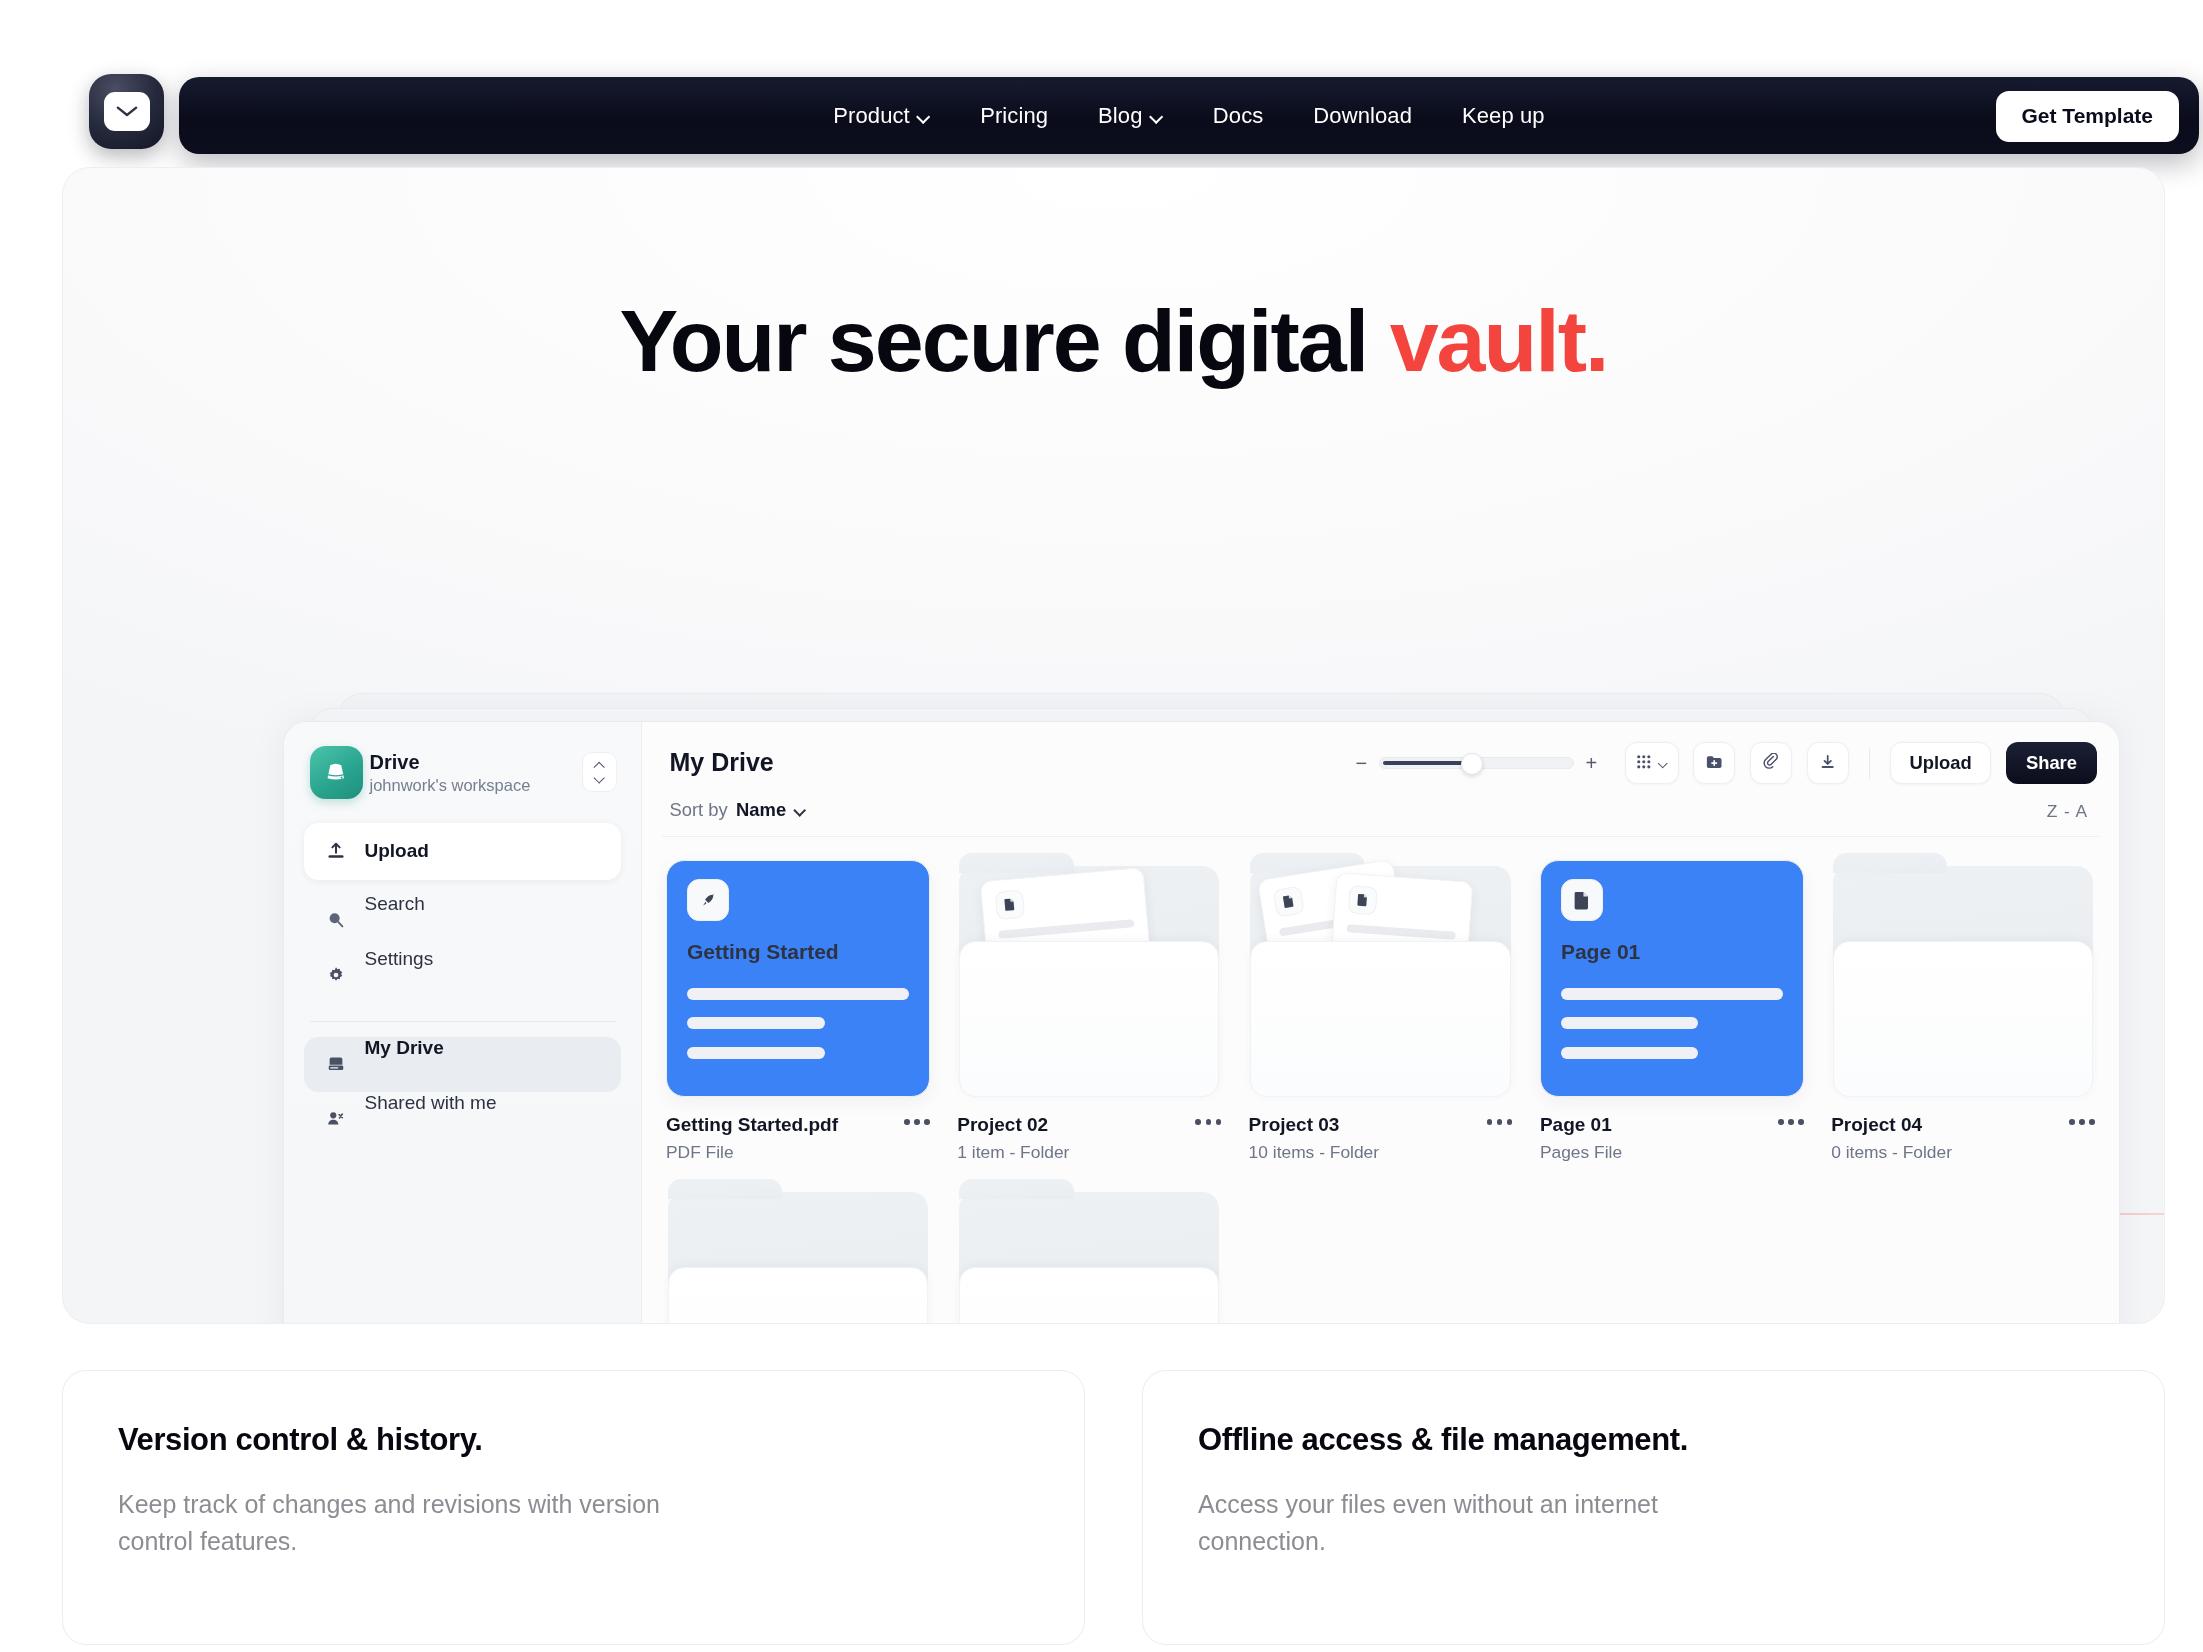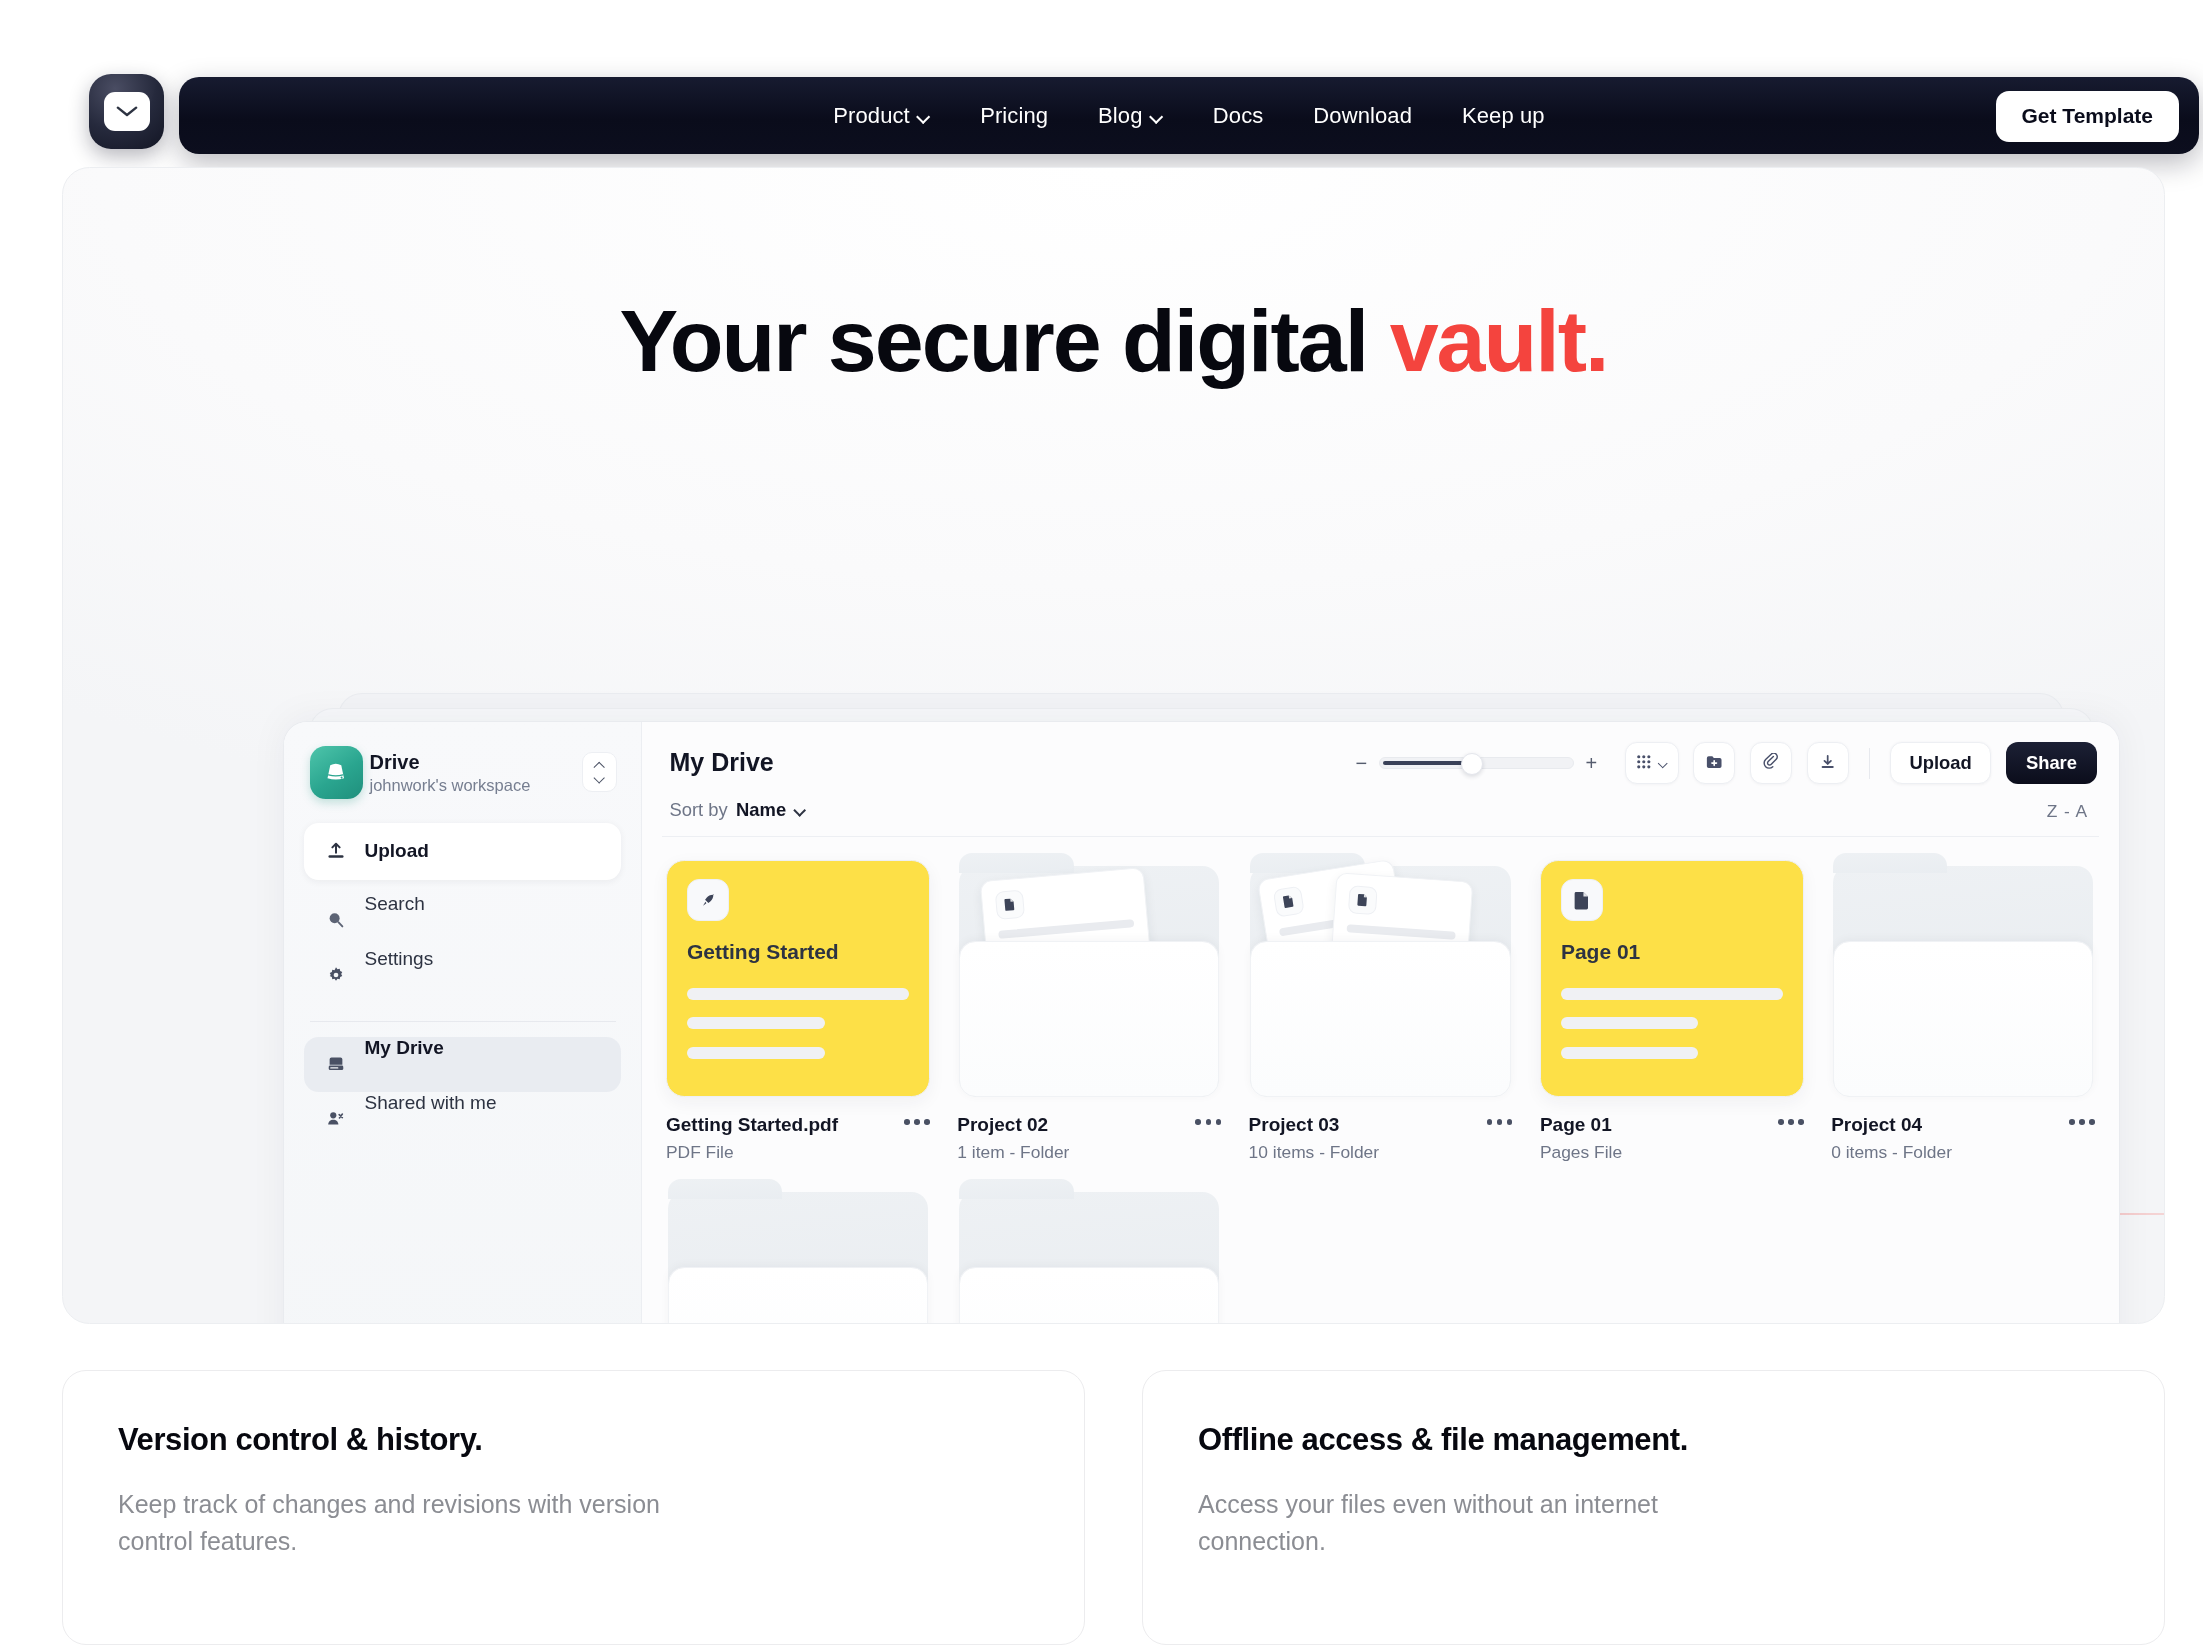--- a/index.html
+++ b/index.html
@@ -208,21 +208,21 @@
   
   .grid {
     position: absolute; left: 24px; right: 24px; top: 138px; bottom: 0;
     display: grid; grid-template-columns: repeat(5, 1fr); gap: 24px 27.5px;
     align-content: start;
   }
   .cell { }
   .thumb { height: 237px; position: relative; }
 
   .doccard {
-    position: absolute; inset: 0; border-radius: 18.4px; background: #fde047;
+    position: absolute; inset: 0; border-radius: 18.4px; background: #3b82f6;
     border: 0.9px solid #eef0f4; box-shadow: 0 5.5px 16.5px rgba(30,36,58,.05);
     padding: 18.4px 20px;
   }
   .badge {
     width: 42px; height: 42px; border-radius: 12px; background: #f8f9fb;
     border: 0.9px solid #eef0f4; display: flex; align-items: center; justify-content: center;
   }
   .doc-title { margin-top: 18.4px; font-size: 21px; font-weight: bold; color: #2d3342; }
   .skel { margin-top: 24px; }
   .skel span { display: block; height: 12px; border-radius: 6.4px; background: #f0f1f4; margin-bottom: 17.4px; }

